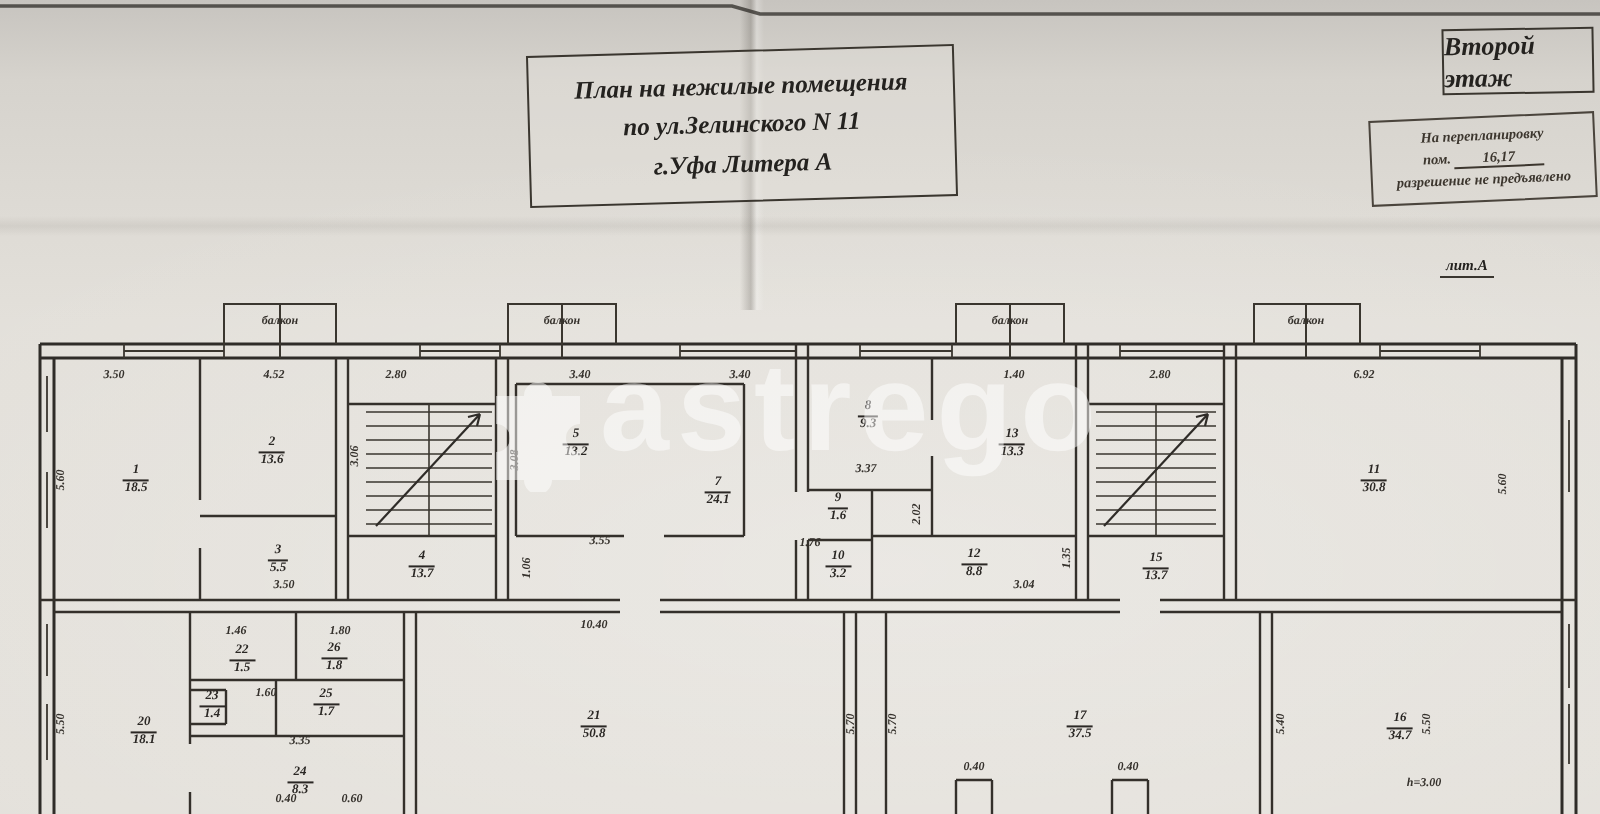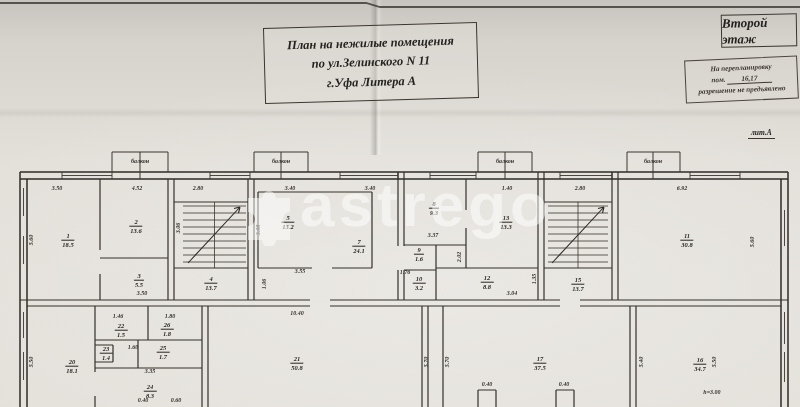--- a/index.html
+++ b/index.html
@@ -22,21 +22,21 @@
   .title-box p{margin:0;font:italic 600 12.5px/1.25 "Liberation Serif",serif;}
   .floor-box{position:absolute;left:721px;top:14px;width:74px;height:31px;
     border:1.4px solid #3a362f;display:flex;align-items:center;justify-content:center;
     transform:rotate(-1deg);font:italic 600 13px "Liberation Serif",serif;}
   .stamp{position:absolute;left:685px;top:58px;width:111px;height:41px;
     border:1.2px solid #4a443c;transform:rotate(-2.5deg);
     display:flex;flex-direction:column;justify-content:center;align-items:center;
     font:italic 700 7.2px/1.5 "Liberation Serif",serif;color:#3c362e;}
   .stamp .val{border-bottom:.8px solid #3c362e;padding:0 14px;}
   .stamp .l3{border-top:0;}
-  .litera{position:absolute;left:748px;top:128px;font:italic 700 7.5px "Liberation Serif",serif;
+  .litera{position:absolute;left:720px;top:128px;font:italic 700 7.5px "Liberation Serif",serif;
     border-bottom:.8px solid #3a362f;padding:0 3px 1px;}
   
   .watermark{position:absolute;left:240px;top:168px;width:340px;height:80px;pointer-events:none;}
   .watermark .wm-text{position:absolute;left:60px;top:6px;
     font:700 62px/1 "Liberation Sans",sans-serif;letter-spacing:4px;
     color:rgba(255,255,255,.5);}
   .wm-puzzle{position:absolute;opacity:.5;}
   
   .room{position:absolute;transform:translate(-50%,-50%);text-align:center;
     font:italic 700 6.5px/1.2 "Liberation Serif",serif;color:#2a2724;}

